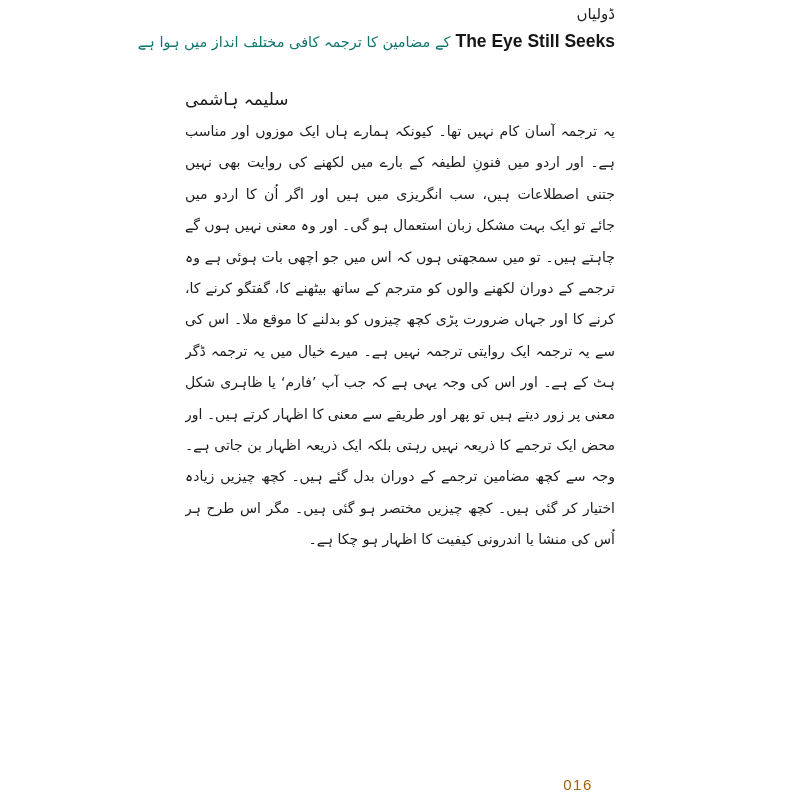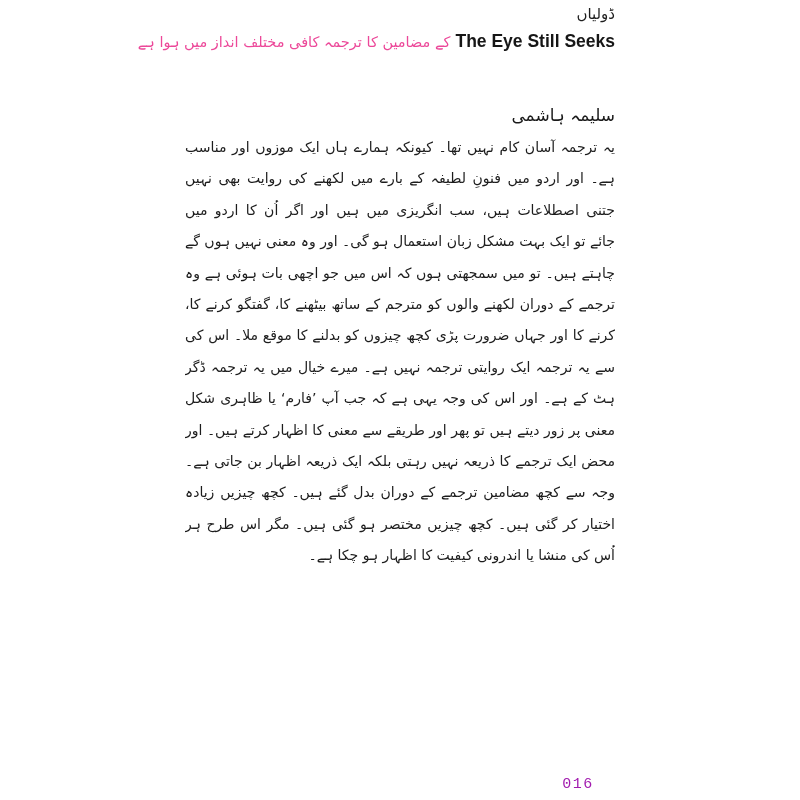--- a/index.html
+++ b/index.html
@@ -40,27 +40,27 @@
   .subtitle .en {
     font-family: Liberation Sans, sans-serif;
     font-weight: bold;
     font-size: 17.5px;
     color: #161616;
     direction: ltr;
     unicode-bidi: embed;
   }
   .subtitle .ur {
     font-size: 14.5px;
-    color: #ec4899;
+    color: #0f766e;
   }
   
   .author {
     direction: rtl;
-    text-align: right;
-    margin-top: 45px;
+    text-align: left;
+    margin-top: 29px;
     font-size: 17px;
     line-height: 29px;
     color: #1a1a1a;
   }
   
   .paragraph {
     margin-top: 2px;
   }
   .pline {
     direction: rtl;
@@ -76,24 +76,24 @@
     text-align: center;
     text-align-last: right;
   }
   
   .folio {
     position: absolute;
     top: 776px;
     left: 540px;
     width: 76px;
     text-align: center;
-    font-family: Liberation Mono, monospace;
+    font-family: Liberation Sans, sans-serif;
     font-size: 15px;
     letter-spacing: 1.5px;
-    color: #a21caf;
+    color: #a16207;
   }
 </style>
 </head>
 <body>
 
 <div class="page">
 
   <header>
     <div class="running-title">ڈولیاں</div>
 

